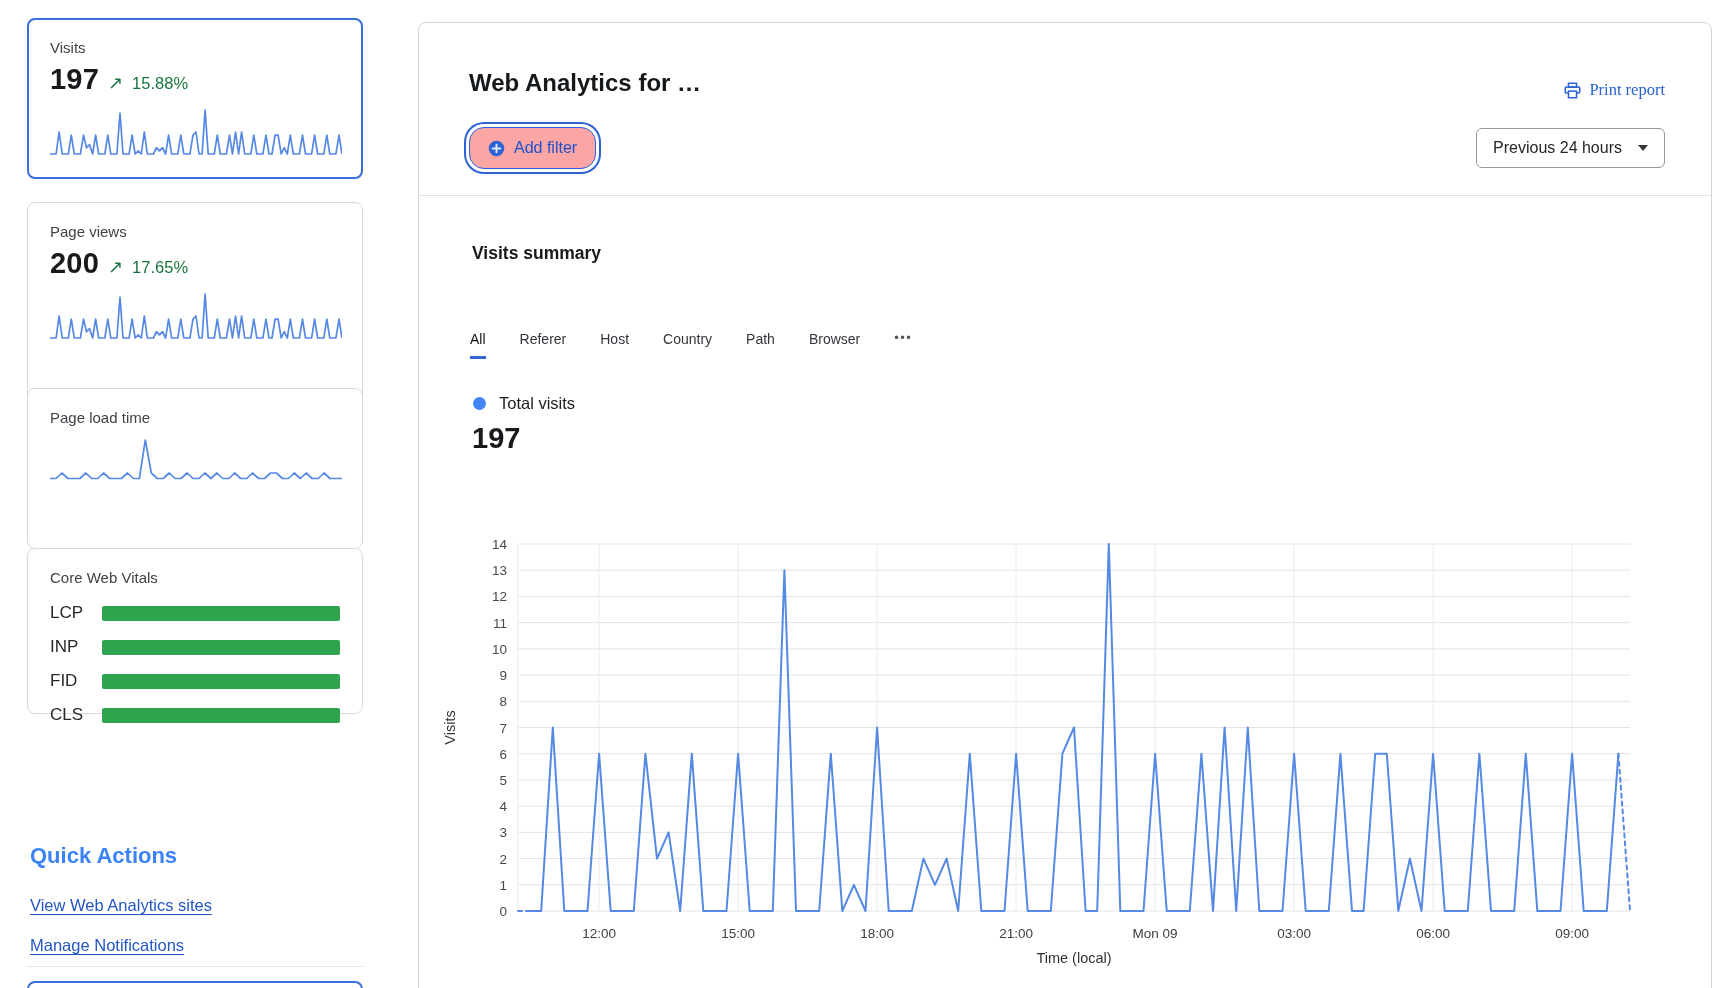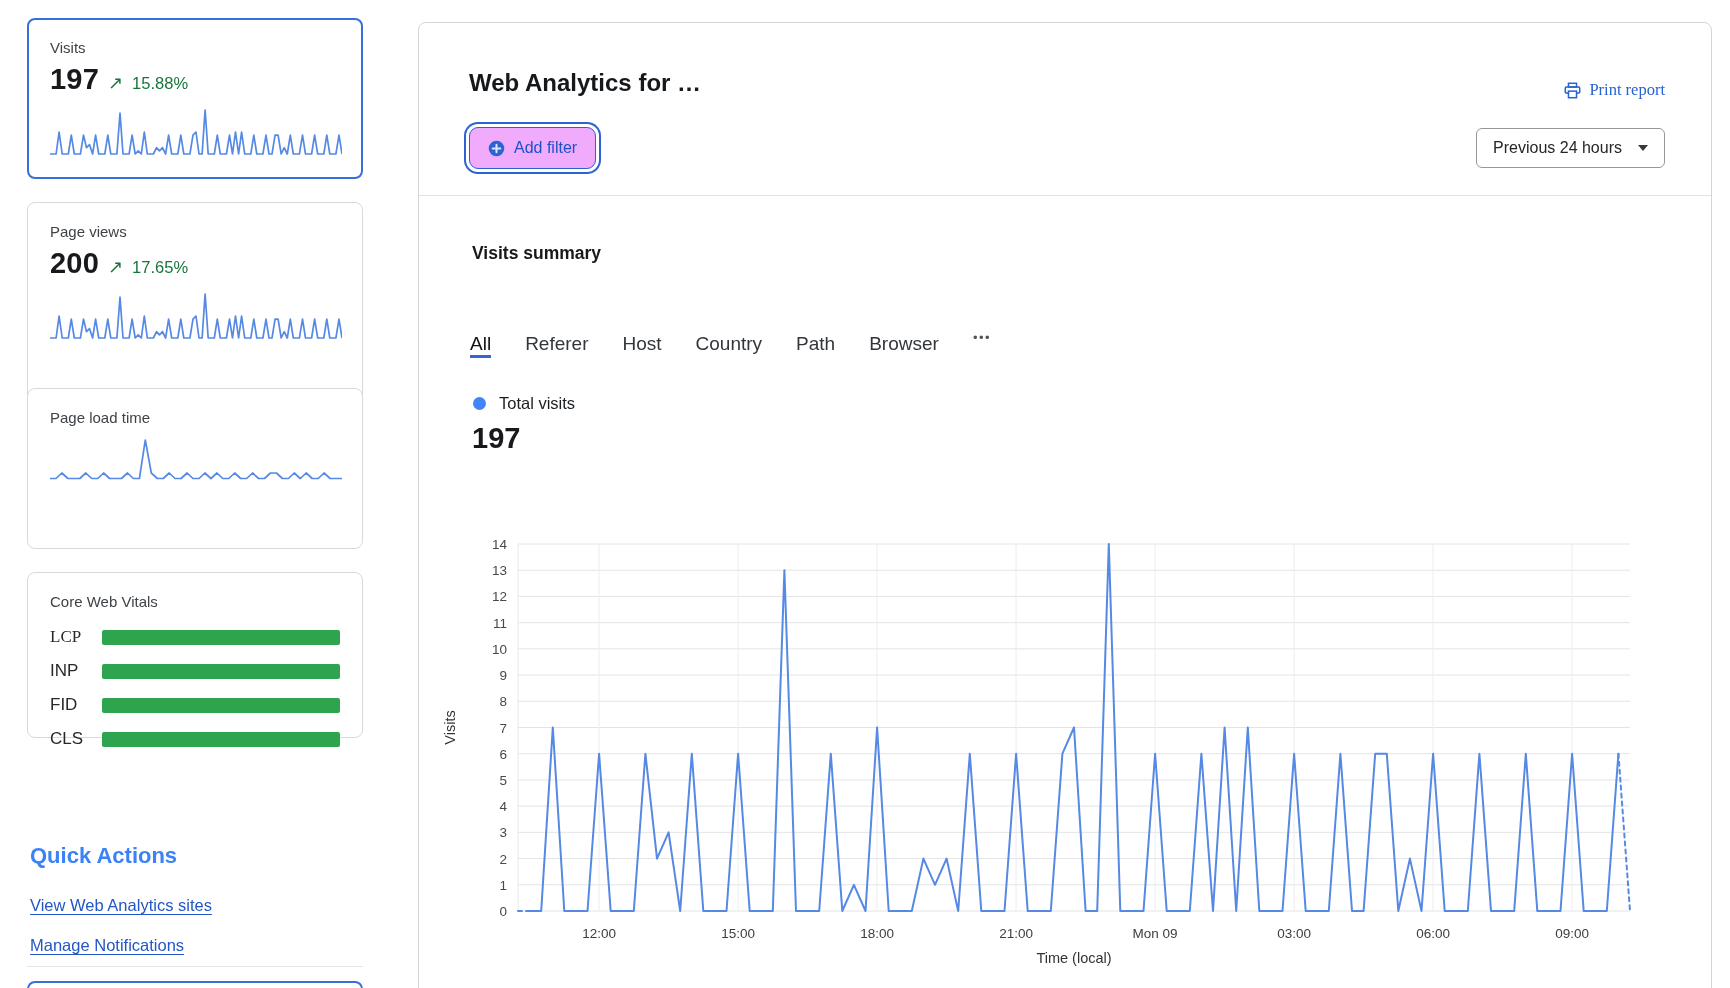--- a/index.html
+++ b/index.html
@@ -14,49 +14,49 @@
   }
   .scard.selected{border:2px solid #3a6ed8;padding:19px 21px;}
   .scard-label{font-size:15px;color:#3f4347;}
   .scard-row{margin-top:7px;display:flex;align-items:baseline;gap:9px;}
   .scard-value{font-size:29px;font-weight:bold;color:#17191c;letter-spacing:.2px;}
   .trend-arrow{font-size:18px;color:#17753b;}
   .trend-pct{font-size:16.5px;color:#17753b;}
   .spark{display:block;margin-top:9px;width:292px;height:52px;}
   .vitals-rows{margin-top:17px;}
   .vital-row{display:flex;align-items:center;margin-top:14px;}
-  .vital-row:first-child{margin-top:2px;font-family:Liberation Serif, serif;}
+  .vital-row:first-child{margin-top:2px;}
   .vital-label{width:52px;font-size:17px;color:#26292c;}
   .vital-bar{flex:1;height:15px;background:#2ea44f;border-radius:2px;}
   .qa-title{position:absolute;left:30px;top:843px;margin:0;font-size:22px;font-weight:bold;color:#3b82f6;}
   .qa-link{position:absolute;left:30px;font-size:16.5px;color:#2456c4;text-decoration:underline;text-underline-offset:3px;cursor:pointer;}
   .sidebar-divider{position:absolute;left:27px;top:966px;width:336px;border-top:1px solid #e4e4e4;}
   .next-card-sliver{position:absolute;left:27px;top:981px;width:336px;height:26px;box-sizing:border-box;
     border:2px solid #3a6ed8;border-radius:8px;background:#fff;}
   
   .main-card{
     position:absolute;left:418px;top:22px;width:1294px;height:990px;box-sizing:border-box;
     background:#fff;border:1px solid #d5d5d6;border-radius:8px;
   }
   .mc-title{position:absolute;left:50px;top:46px;margin:0;font-size:24px;font-weight:bold;color:#16191c;}
   .print-btn{position:absolute;right:46px;top:57px;display:flex;align-items:center;gap:8px;
     font-size:16.5px;color:#2862d2;cursor:pointer;background:none;border:none;padding:0;font-family:Liberation Serif, serif;}
   .add-filter{position:absolute;left:50px;top:104px;display:flex;align-items:center;gap:9px;
-    background:#f0abfc;border:1px solid #2c62d4;border-radius:9px;padding:11px 18px;
+    background:#fca5a5;border:1px solid #2c62d4;border-radius:15px;padding:11px 18px;
     font-size:16px;color:#1c51c9;font-family:inherit;cursor:pointer;
     box-shadow:0 0 0 3px #ffffff, 0 0 0 5px #2c62d4;}
   .range-btn{position:absolute;right:46px;top:105px;display:flex;align-items:center;gap:16px;
     background:#fff;border:1px solid #979797;border-radius:6px;padding:10px 16px;
     font-size:16px;color:#24262a;font-family:inherit;cursor:pointer;}
   .caret{width:0;height:0;border-left:5.5px solid transparent;border-right:5.5px solid transparent;border-top:6.5px solid #37393d;}
   .mc-divider{position:absolute;left:0;top:172px;width:100%;border-top:1px solid #e2e2e3;}
   .sum-title{position:absolute;left:53px;top:220px;margin:0;font-size:17.5px;font-weight:bold;color:#17191c;}
   .sum-desc{position:absolute;left:53px;top:268px;font-size:16.5px;color:#202428;width:1180px;}
   .tabs{position:absolute;left:51px;top:307px;display:flex;gap:34px;align-items:center;}
-  .tab{font-size:19px;color:#32363b;cursor:pointer;border-bottom:3px solid transparent;}
+  .tab{font-size:14px;color:#32363b;padding-bottom:9px;cursor:pointer;border-bottom:3px solid transparent;}
   .tab.active{color:#111;border-bottom:3px solid #3566d4;}
   .tab.more{font-size:13px;letter-spacing:1.5px;color:#52565b;padding-bottom:12px;}
   .legend{position:absolute;left:54px;top:371px;display:flex;align-items:center;gap:13px;}
   .legend-dot{width:13px;height:13px;border-radius:50%;background:#4285f4;}
   .legend-label{font-size:16.5px;color:#1b1e21;}
   .total-visits{position:absolute;left:53px;top:399px;font-size:29px;font-weight:bold;color:#17191c;}
   #chart{position:absolute;left:0;top:462px;}
 </style>
 </head>
 <body>
@@ -87,21 +87,21 @@
       </svg>
   </div>
 
   <div class="scard" style="top:388px;height:161px;">
     <div class="scard-label">Page load time</div>
     <svg class="spark" viewBox="0 0 292 52">
         <polyline points="0.0,43.5 6.0,43.5 11.9,38.0 17.9,43.5 23.8,43.5 29.8,43.5 35.8,38.0 41.7,43.5 47.7,43.5 53.6,38.0 59.6,43.5 65.6,43.5 71.5,43.5 77.5,38.0 83.4,43.5 89.4,43.5 95.3,5.0 101.3,38.0 107.3,43.5 113.2,43.5 119.2,38.0 125.1,43.5 131.1,43.5 137.1,38.0 143.0,43.5 149.0,43.5 154.9,38.0 160.9,43.5 166.9,38.0 172.8,43.5 178.8,43.5 184.7,38.0 190.7,43.5 196.7,43.5 202.6,38.0 208.6,43.5 214.5,43.5 220.5,38.0 226.4,38.0 232.4,43.5 238.4,43.5 244.3,38.0 250.3,43.5 256.2,38.0 262.2,43.5 268.2,43.5 274.1,38.0 280.1,43.5 286.0,43.5 292.0,43.5" fill="none" stroke="#5589e4" stroke-width="1.7" stroke-linejoin="round"></polyline>
       </svg>
   </div>
 
-  <div class="scard" style="top:572px;height:166px;">
+  <div class="scard" style="top:548px;height:166px;">
     <div class="scard-label">Core Web Vitals</div>
     <div class="vitals-rows" id="vitals-rows">
         <div class="vital-row">
           <span class="vital-label">LCP</span>
           <span class="vital-bar"></span>
         </div>
         <div class="vital-row">
           <span class="vital-label">INP</span>
           <span class="vital-bar"></span>
         </div>

